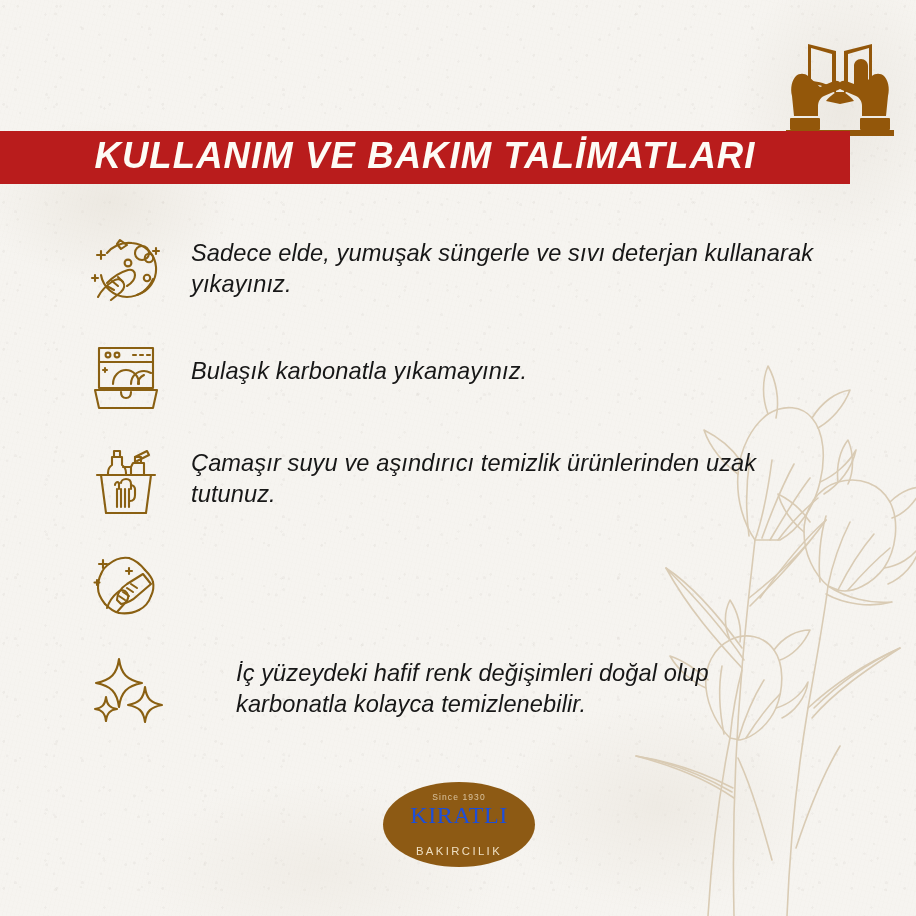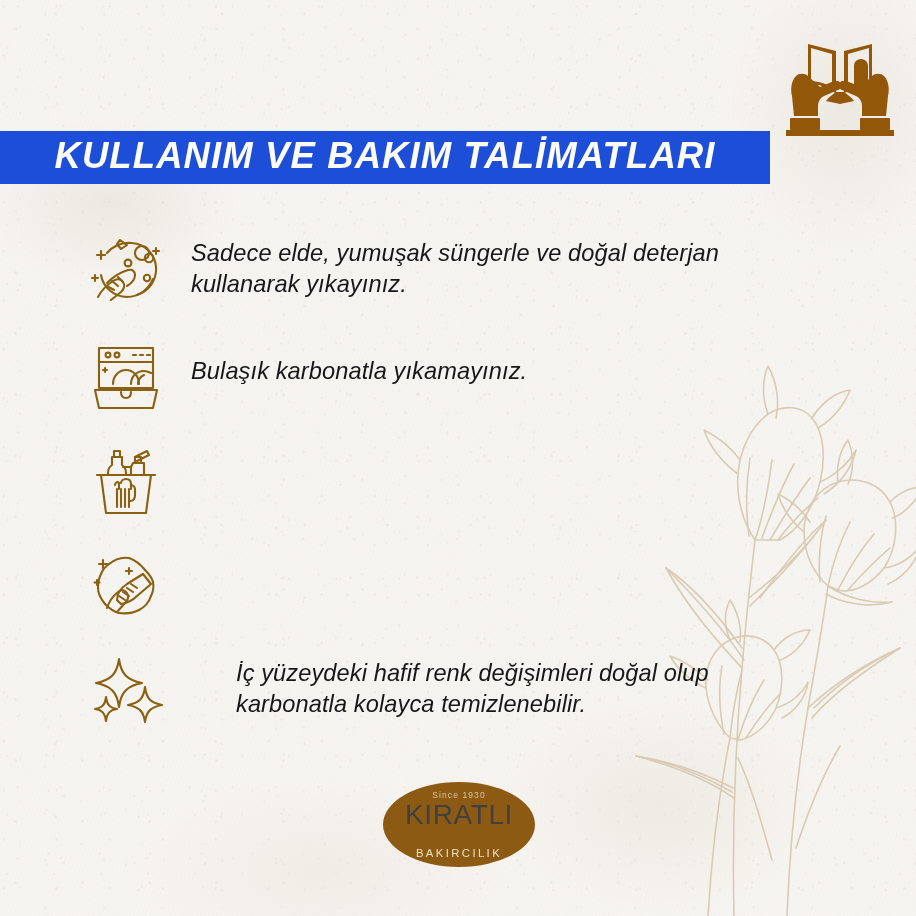--- a/index.html
+++ b/index.html
@@ -78,23 +78,23 @@
     top: 32px;
     width: 108px;
     height: 104px;
   }
 
   
   #banner {
     position: absolute;
     left: 0;
     top: 131px;
-    width: 770px;
+    width: 850px;
     height: 53px;
-    background: #1d4ed8;
+    background: #b91c1c;
     display: flex;
     align-items: center;
     justify-content: center;
   }
   #banner-title {
     color: #fdfbf5;
     font-size: 36.5px;
     font-weight: bold;
     font-style: italic;
     letter-spacing: 1.1px;
@@ -159,25 +159,25 @@
     justify-content: center;
     color: #f4e7cf;
   }
   #logo-since {
     font-size: 8.5px;
     letter-spacing: 1.1px;
     opacity: .72;
     margin-bottom: 1px;
   }
   #logo-name {
-    font-family: Liberation Sans, sans-serif;
-    font-size: 28px;
+    font-family: Liberation Serif, serif;
+    font-size: 24px;
     letter-spacing: .6px;
     line-height: 1.02;
-    color: #404040;
+    color: #1d4ed8;
   }
   #logo-sub {
     font-size: 11.3px;
     letter-spacing: 2.4px;
     margin-top: 18px;
     color: #efdfc2;
   }
 </style>
 </head>
 <body>
@@ -274,21 +274,21 @@
           <circle cx="60" cy="47" r="3.2"></circle>
           <path d="M20 52 C26 46 34 41 41 39 C45 38 48 40 48 44 C48 48 45 52 40 55"></path>
           <path d="M11 66 C14 60 20 54 26 50 C30 47 34 48 36 51 C38 54 37 58 34 61 L24 69"></path>
           <path d="M20 55 L27 59 M25 50 L31 55 M31 46 L36 51"></path>
           <path d="M14 20 L14 28 M10 24 L18 24"></path>
           <path d="M69 17 L69 23 M66 20 L72 20"></path>
           <path d="M8 44 L8 50 M5 47 L11 47"></path>
           <path d="M33 9 L40 14 L34 18 L30 13 Z"></path>
         </svg>
       </div>
-      <div class="row-text">Sadece elde, yumuşak süngerle ve doğal deterjan kullanarak yıkayınız.</div>
+      <div class="row-text">Sadece elde, yumuşak süngerle ve sıvı deterjan kullanarak yıkayınız.</div>
     </div>
 
     <div class="row row-2">
       <div class="row-icon">
         <svg viewBox="0 0 78 78" width="78" height="78" fill="none" stroke="#8a6012" stroke-width="2.1" stroke-linecap="round" stroke-linejoin="round">
           <path d="M12 12 H66 V52 H12 Z"></path>
           <path d="M12 26 H66"></path>
           <circle cx="21" cy="19" r="2.4"></circle>
           <circle cx="30" cy="19" r="2.4"></circle>
           <path d="M46 19 H49 M53 19 H56 M60 19 H63"></path>
@@ -313,20 +313,21 @@
           <path d="M46 22 H57 V34 H44 V26 Z"></path>
           <path d="M48 16 H54 V22 H48 Z"></path>
           <path d="M48 16 L60 10 L62 14 L50 20"></path>
           <path d="M44 26 L36 26"></path>
           <path d="M34 42 C34 40 36 38 39 38 C42 38 44 40 44 43 L44 48"></path>
           <path d="M30 48 L30 66 M34 48 L34 66 M38 48 L38 66 M42 48 L42 66"></path>
           <path d="M28 44 C28 42 30 40 32 42 L32 48"></path>
           <path d="M44 44 C46 44 48 46 48 48 L48 54 C48 58 46 60 43 60"></path>
         </svg>
       </div>
+      <div class="row-text">Çamaşır suyu ve aşındırıcı temizlik ürünlerinden uzak tutunuz.</div>
     </div>
 
     <div class="row row-4">
       <div class="row-icon">
         <svg viewBox="0 0 78 78" width="78" height="78" fill="none" stroke="#8a6012" stroke-width="2.1" stroke-linecap="round" stroke-linejoin="round">
           <path d="M22 18 C28 13 35 11 42 12"></path>
           <path d="M14 28 C16 23 19 20 22 18"></path>
           <path d="M11 42 C11 36 12 32 14 28"></path>
           <path d="M18 58 C14 53 11 48 11 42"></path>
           <path d="M32 67 C26 66 22 62 18 58"></path>

